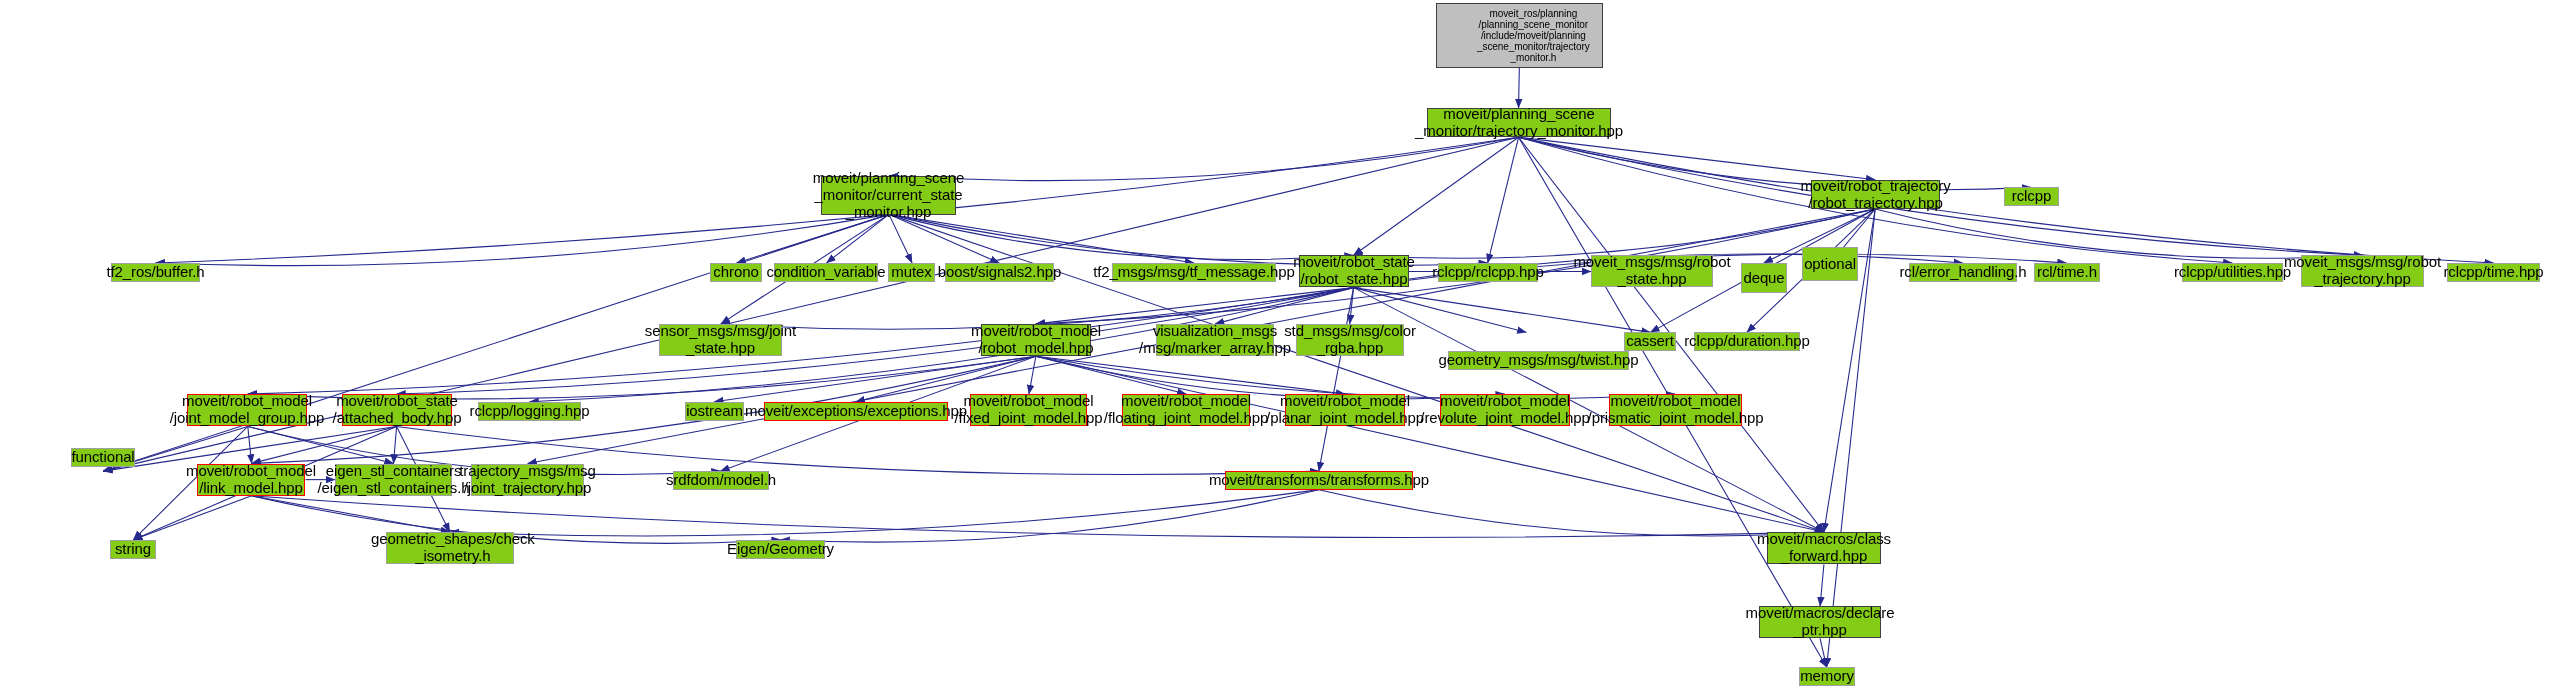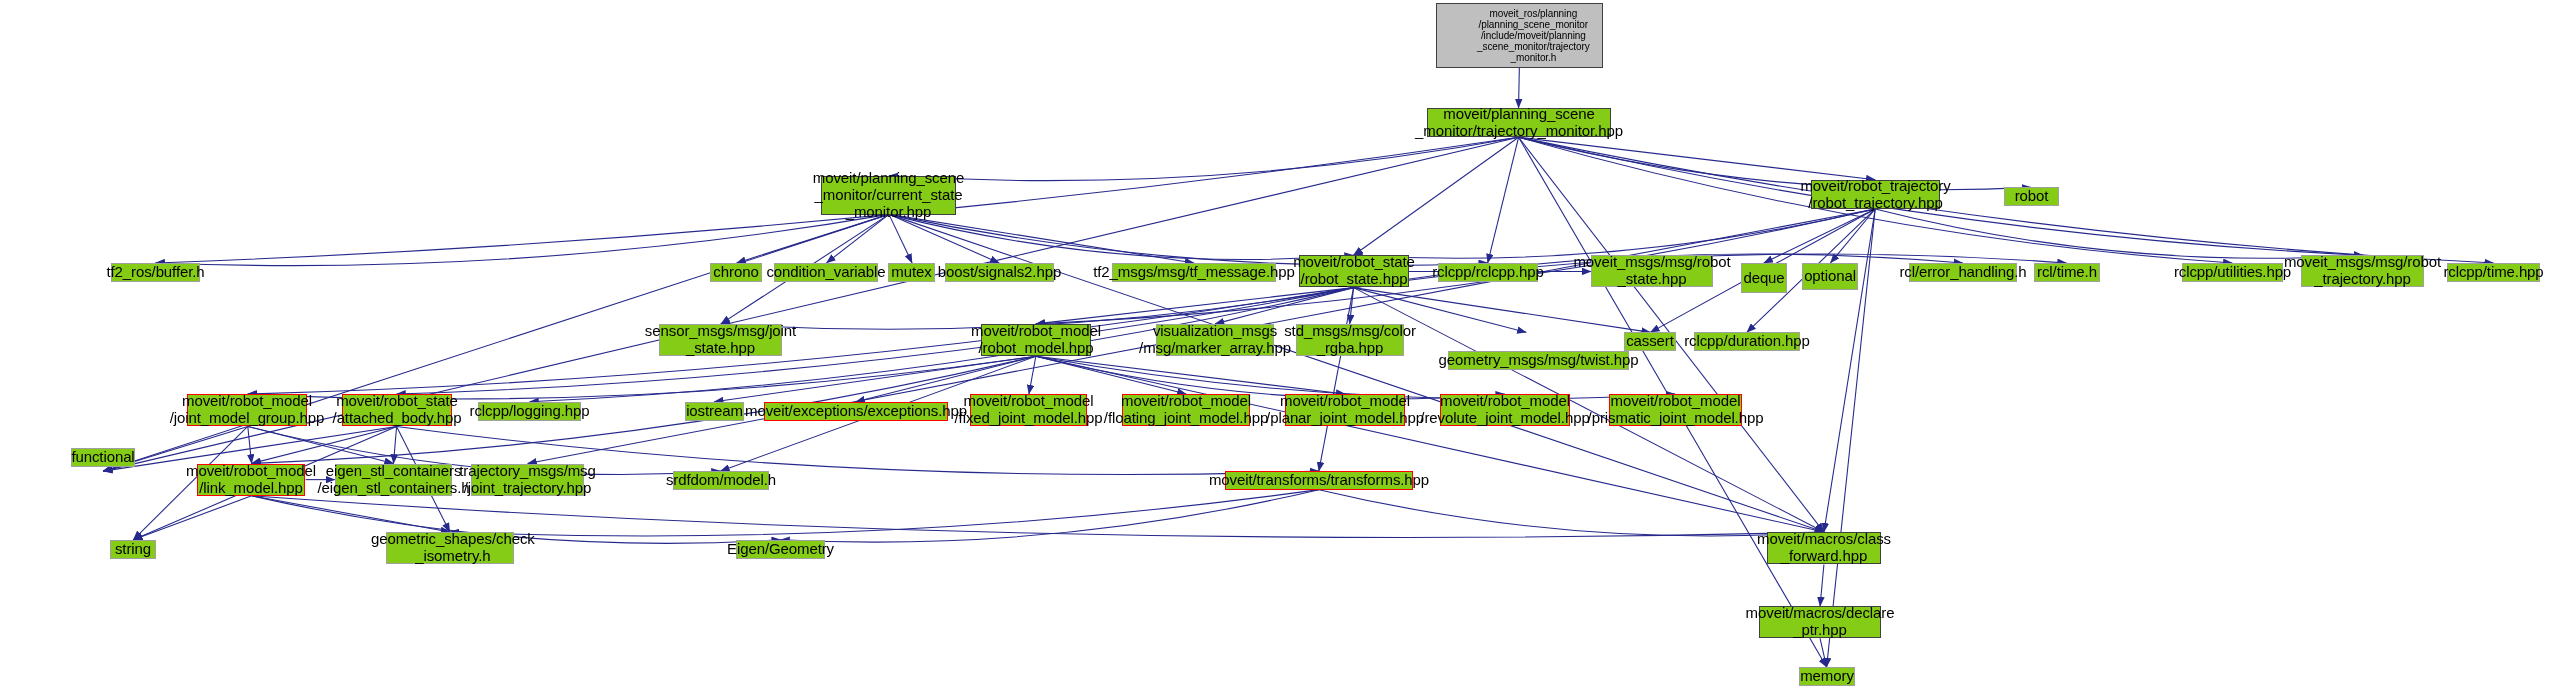--- a/index.html
+++ b/index.html
@@ -151,34 +151,34 @@
 /include/moveit/planning
 _scene_monitor/trajectory
 _monitor.h</div>
       <div class="node hdr" style="left: 1427px; top: 108px; width: 184px; height: 29px;">moveit/planning_scene
 _monitor/trajectory_monitor.hpp</div>
       <div class="node hdr" style="left: 821px; top: 176px; width: 135px; height: 39px;">moveit/planning_scene
 _monitor/current_state
 _monitor.hpp</div>
       <div class="node hdr" style="left: 1811px; top: 180px; width: 129px; height: 29px;">moveit/robot_trajectory
 /robot_trajectory.hpp</div>
-      <div class="node " style="left: 2004px; top: 187px; width: 55px; height: 18.5px;">robot</div>
+      <div class="node " style="left: 2004px; top: 187px; width: 55px; height: 18.5px;">rclcpp</div>
       <div class="node " style="left: 111px; top: 263px; width: 89px; height: 18.5px;">tf2_ros/buffer.h</div>
       <div class="node " style="left: 710px; top: 263px; width: 52px; height: 18.5px;">chrono</div>
       <div class="node " style="left: 774px; top: 263px; width: 104px; height: 18.5px;">condition_variable</div>
       <div class="node " style="left: 888px; top: 263px; width: 47px; height: 18.5px;">mutex</div>
       <div class="node " style="left: 945px; top: 263px; width: 109px; height: 18.5px;">boost/signals2.hpp</div>
       <div class="node " style="left: 1112px; top: 263px; width: 164px; height: 18.5px;">tf2_msgs/msg/tf_message.hpp</div>
       <div class="node hdr" style="left: 1299px; top: 255px; width: 110px; height: 32px;">moveit/robot_state
 /robot_state.hpp</div>
       <div class="node " style="left: 1438px; top: 263px; width: 100px; height: 18.5px;">rclcpp/rclcpp.hpp</div>
       <div class="node " style="left: 1591px; top: 255px; width: 122px; height: 32px;">moveit_msgs/msg/robot
 _state.hpp</div>
       <div class="node " style="left: 1741px; top: 263px; width: 46px; height: 30px;">deque</div>
-      <div class="node " style="left: 1802px; top: 263px; width: 56px; height: 27px; text-align: right;">optional</div>
+      <div class="node " style="left: 1802px; top: 247px; width: 56px; height: 34px; text-align: right;">optional</div>
       <div class="node " style="left: 1909px; top: 263px; width: 108px; height: 18.5px;">rcl/error_handling.h</div>
       <div class="node " style="left: 2034px; top: 263px; width: 66px; height: 18.5px;">rcl/time.h</div>
       <div class="node " style="left: 2182px; top: 263px; width: 101px; height: 18.5px;">rclcpp/utilities.hpp</div>
       <div class="node " style="left: 2301px; top: 255px; width: 123px; height: 32px;">moveit_msgs/msg/robot
 _trajectory.hpp</div>
       <div class="node " style="left: 2447px; top: 263px; width: 93px; height: 18.5px;">rclcpp/time.hpp</div>
       <div class="node " style="left: 659px; top: 324px; width: 123px; height: 32px;">sensor_msgs/msg/joint
 _state.hpp</div>
       <div class="node hdr" style="left: 981px; top: 324px; width: 110px; height: 32px;">moveit/robot_model
 /robot_model.hpp</div>

